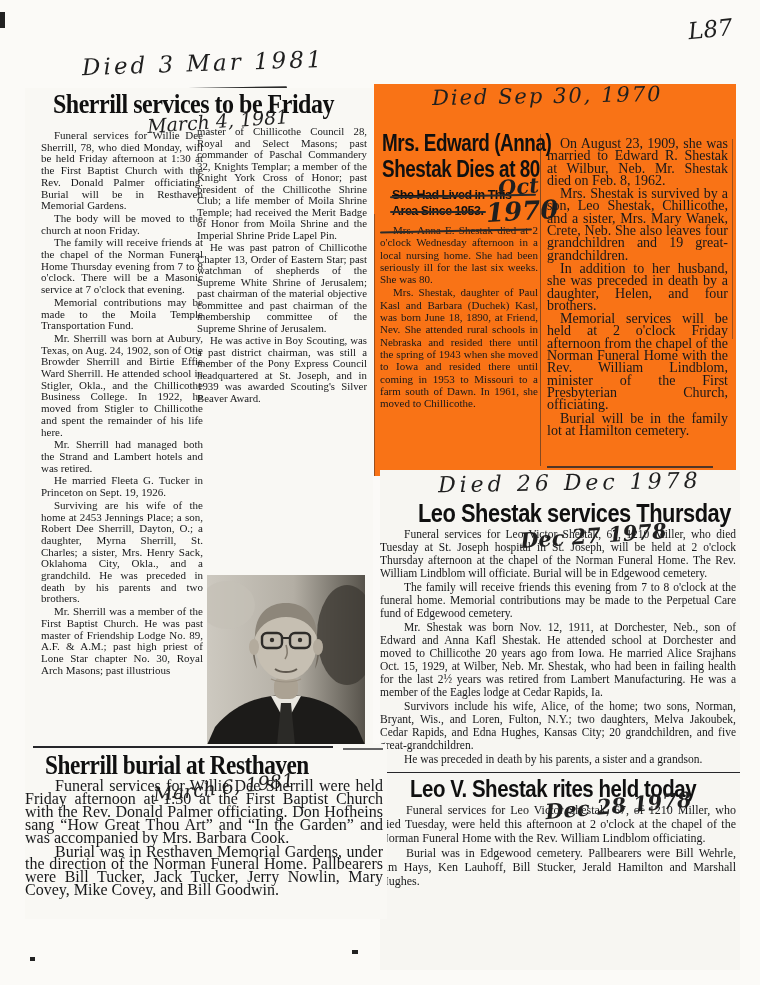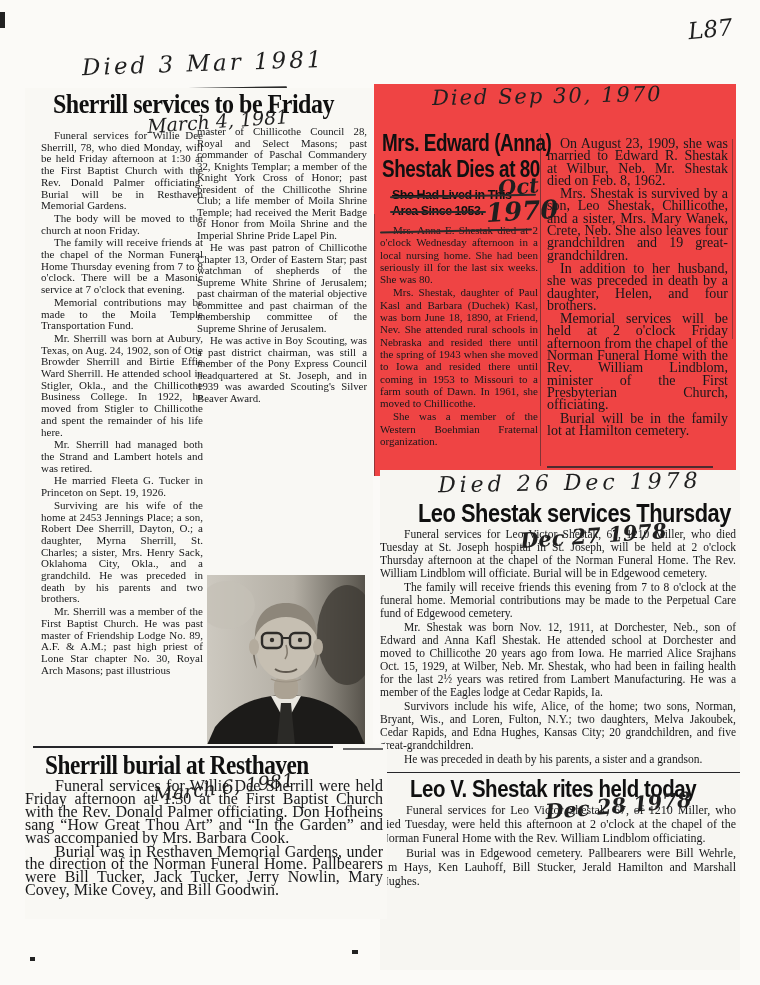--- a/index.html
+++ b/index.html
@@ -80,41 +80,40 @@
       <circle cx="65" cy="65" r="2.2" fill="#33302c"></circle>
       <circle cx="93" cy="65" r="2.2" fill="#33302c"></circle>
       <path d="M79,70 C81,76 81,80 78,84" fill="none" stroke="#847c6f" stroke-width="1.6"></path>
       <path d="M68,94 C74,98 84,98 90,94" fill="none" stroke="#5f584e" stroke-width="2"></path>
       <path d="M64,104 C72,108 86,108 94,104" fill="none" stroke="#9a9183" stroke-width="1.2"></path>
     </svg>
   </div>
   <div class="caption" style="position:absolute;left:182px;top:662px;width:158px;font-size:11px;">W.D. SHERRILL</div>
 </div>
 
-<div class="clip" style="left:374px;top:84px;width:362px;height:392px;background:#ef4444;">
+<div class="clip" style="left:374px;top:84px;width:362px;height:392px;background:#f97316;">
   <div class="hand" style="position:absolute;left:58px;top:0px;font-size:21px;letter-spacing:2px;transform:rotate(-1deg);">Died Sep 30, 1970</div>
 
   <div class="hl-sans" style="position:absolute;left:8px;top:46px;font-size:21px;transform:scale(0.9,1.12);transform-origin:left top;">Mrs. Edward (Anna)</div>
   <div class="hl-sans" style="position:absolute;left:8px;top:72px;font-size:21px;transform:scale(0.9,1.12);transform-origin:left top;">Shestak Dies at 80</div>
   <div class="hand" style="position:absolute;left:124px;top:90px;font-size:21px;font-weight:bold;transform:rotate(-5deg);">Oct</div>
 
   <div class="hl-sans strike" style="position:absolute;left:18px;top:104px;font-size:12.5px;">She Had Lived in This</div>
   <div class="hl-sans strike" style="position:absolute;left:18px;top:120px;font-size:12.5px;">Area Since 1953.</div>
   <div class="hand" style="position:absolute;left:112px;top:112px;font-size:26px;font-weight:bold;transform:rotate(-3deg);">1970</div>
   <div class="pen-line" style="left:16px;top:111px;width:146px;transform:rotate(-1deg);"></div>
   <div class="pen-line" style="left:16px;top:127px;width:96px;"></div>
 
   <div class="rule" style="left:166px;top:50px;width:1px;height:332px;opacity:0.55;"></div>
   <div class="rule" style="left:0px;top:130px;width:1px;height:262px;opacity:0.45;"></div>
   <div class="rule" style="left:358px;top:55px;width:1px;height:200px;opacity:0.45;"></div>
 
   <div class="col np" style="left:6px;top:140px;width:158px;font-size:11px;line-height:12.3px;">
     <p>Mrs. Anna E. Shestak died at 2 o'clock Wednesday afternoon in a local nursing home. She had been seriously ill for the last six weeks. She was 80.</p>
     <p>Mrs. Shestak, daughter of Paul Kasl and Barbara (Duchek) Kasl, was born June 18, 1890, at Friend, Nev. She attended rural schools in Nebraska and resided there until the spring of 1943 when she moved to Iowa and resided there until coming in 1953 to Missouri to a farm south of Dawn. In 1961, she moved to Chillicothe.</p>
-    <p>She was a member of the Western Boehmian Fraternal organization.</p>
   </div>
   <div class="pen-line" style="left:6px;top:146px;width:152px;transform:rotate(-1.2deg);"></div>
 
   <div class="col np" style="left:173px;top:54px;width:181px;font-size:14px;line-height:12.3px;">
     <p>On August 23, 1909, she was married to Edward R. Shestak at Wilbur, Neb. Mr. Shestak died on Feb. 8, 1962.</p>
     <p>Mrs. Shestak is survived by a son, Leo Shestak, Chillicothe, and a sister, Mrs. Mary Wanek, Crete, Neb. She also leaves four grandchildren and 19 great-grandchildren.</p>
     <p>In addition to her husband, she was preceded in death by a daughter, Helen, and four brothers.</p>
     <p>Memorial services will be held at 2 o'clock Friday afternoon from the chapel of the Norman Funeral Home with the Rev. William Lindblom, minister of the First Presbyterian Church, officiating.</p>
     <p>Burial will be in the family lot at Hamilton cemetery.</p>
   </div>

